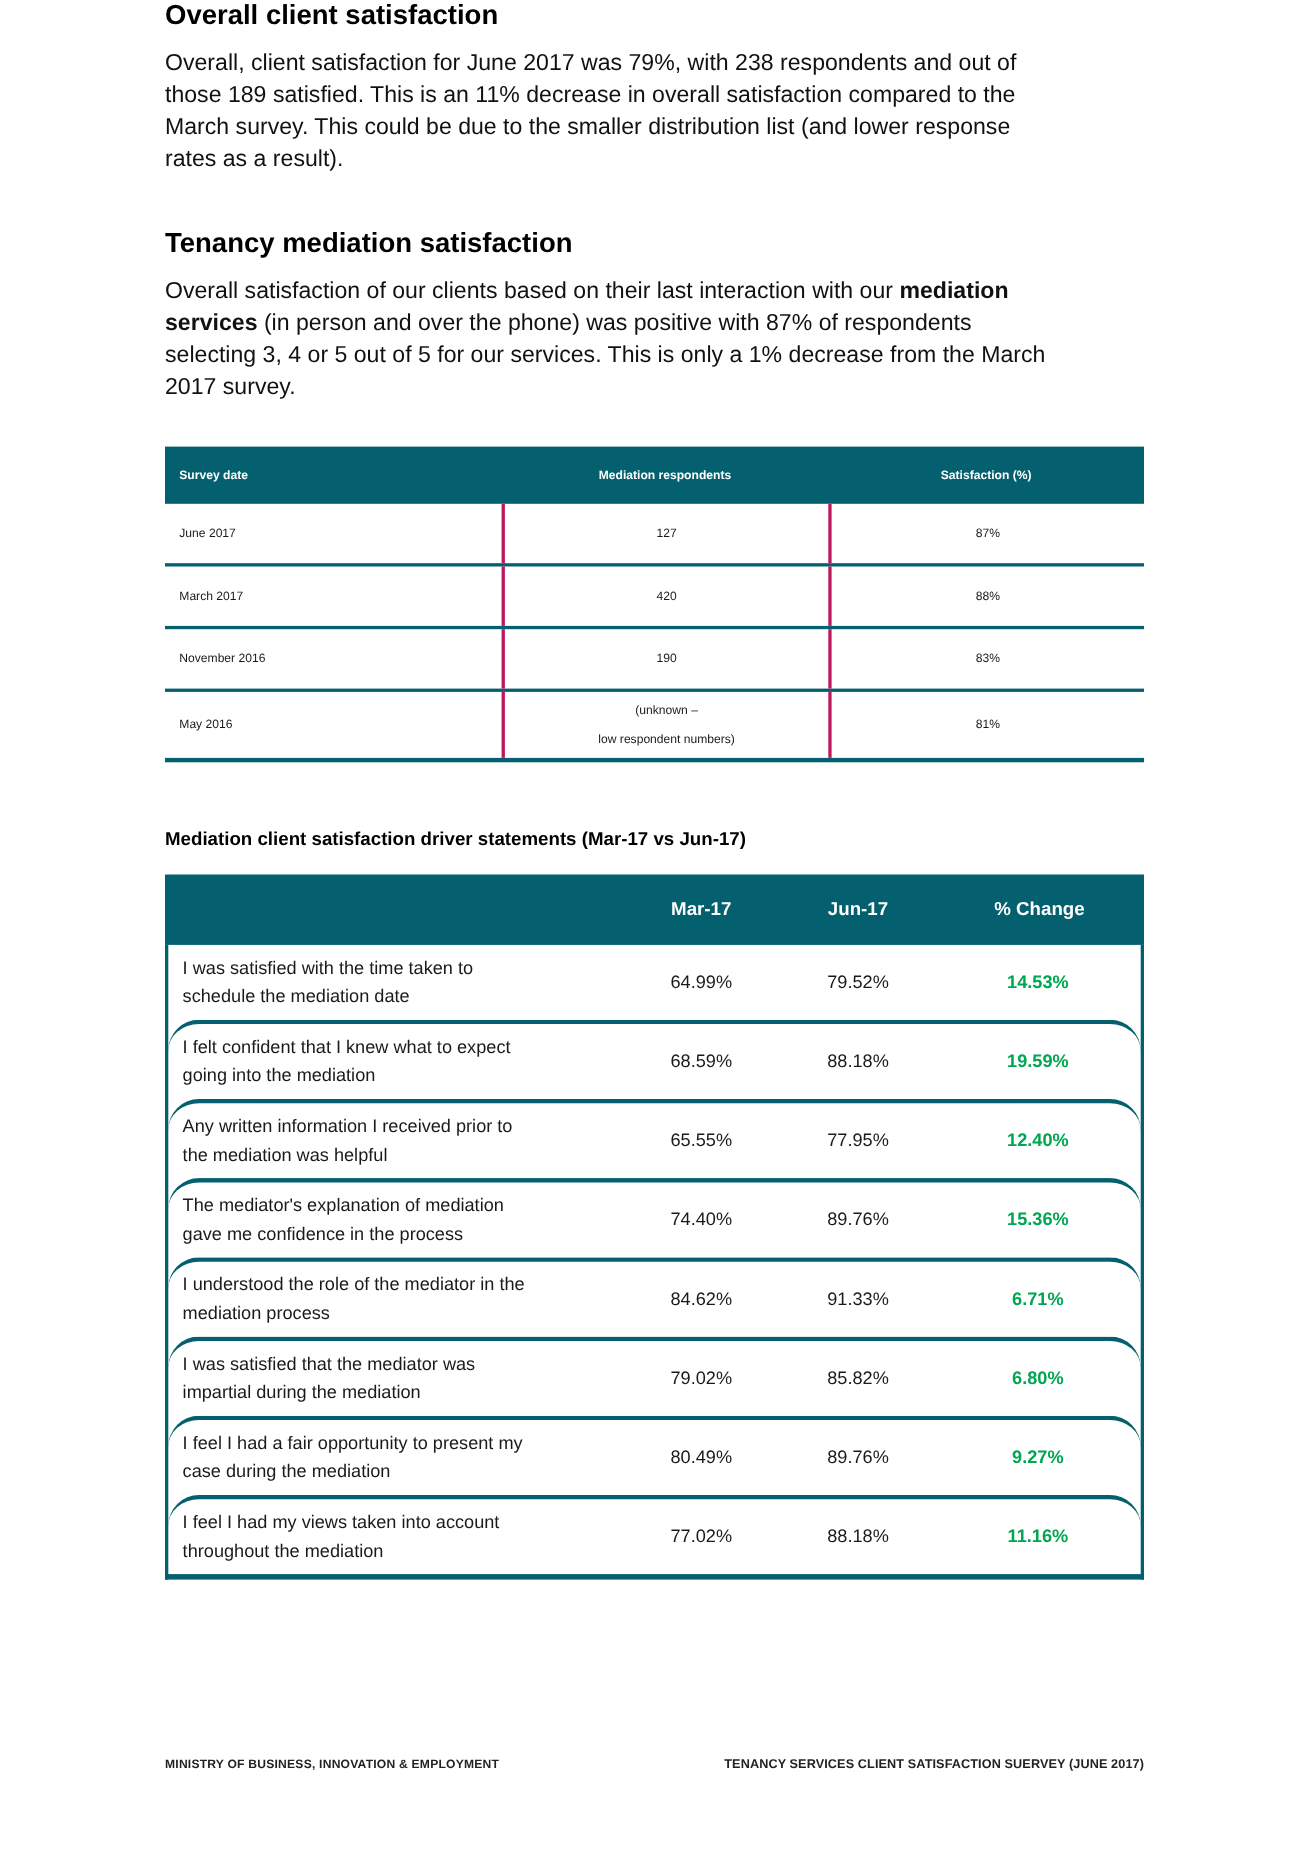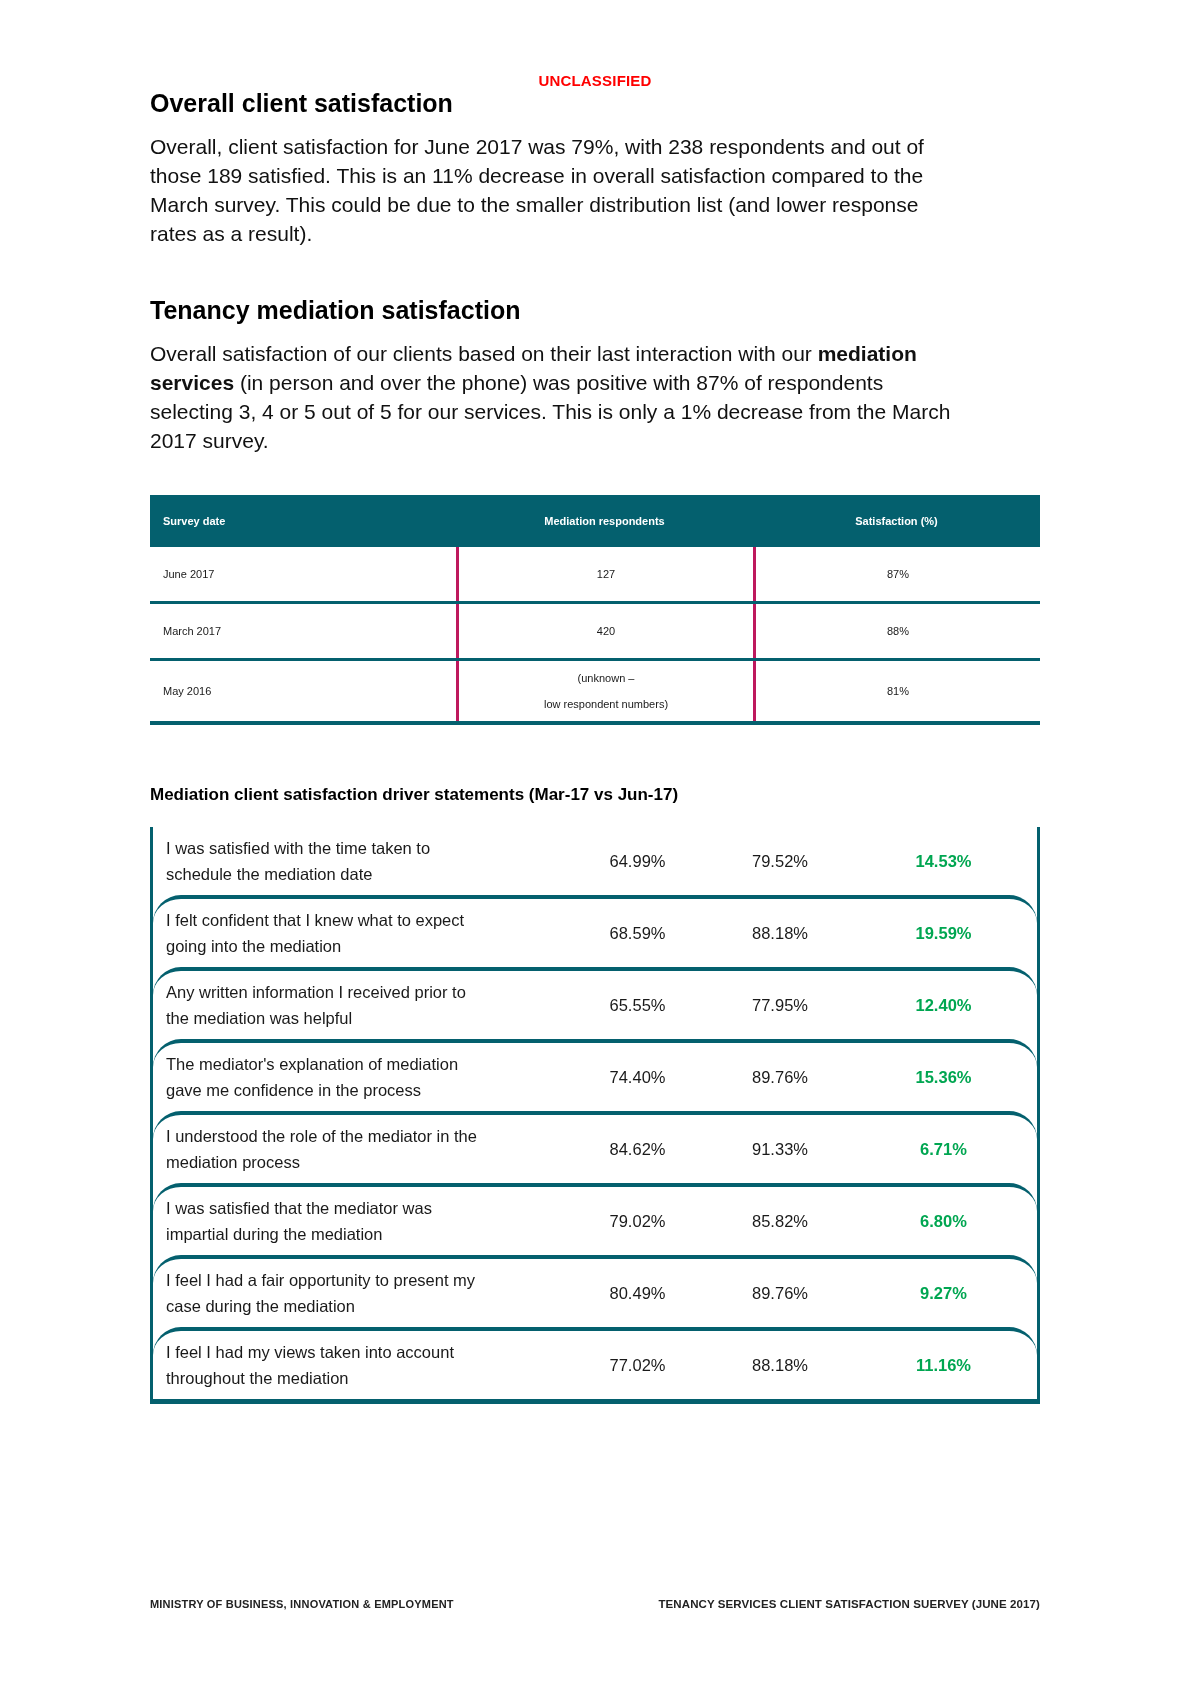--- a/index.html
+++ b/index.html
@@ -75,21 +75,20 @@
   }
   .footer-left  { font-size:11px; letter-spacing:0.2px; }
   .footer-right { font-size:11.5px; letter-spacing:0.1px; }
 </style>
 </head>
 <body>
 
 <div class="page">
   <div class="content">
 
-    <div class="classification">UNCLASSIFIED</div>
 
     <div class="section-heading heading-overall">Overall client satisfaction</div>
 
     <p class="para">Overall, client satisfaction for June 2017 was 79%, with 238 respondents and out of those 189 satisfied. This is an 11% decrease in overall satisfaction compared to the March survey. This could be due to the smaller distribution list (and lower response rates as a result).</p>
 
     <div class="section-heading heading-tenancy">Tenancy mediation satisfaction</div>
 
     <p class="para"><span>Overall satisfaction of our clients based on their last interaction with our </span><b>mediation services</b><span> (in person and over the phone) was positive with 87% of respondents selecting 3, 4 or 5 out of 5 for our services. This is only a 1% decrease from the March 2017 survey.</span></p>
 
     <div class="survey-table">
@@ -100,34 +99,45 @@
       </div>
       <div class="st-row">
         <div class="cell-left">June 2017</div>
         <div class="cell-mid">127</div>
         <div class="cell-right">87%</div>
       </div>
       <div class="st-row">
         <div class="cell-left">March 2017</div>
         <div class="cell-mid">420</div>
         <div class="cell-right">88%</div>
+      </div>
+      <div class="st-row">
+        <div class="cell-left">November 2016</div>
+        <div class="cell-mid">190</div>
+        <div class="cell-right">83%</div>
       </div>
       <div class="st-row">
         <div class="cell-left">May 2016</div>
         <div class="cell-mid">
             <span class="prewrap">(unknown –
 low respondent numbers)</span>
           </div>
         <div class="cell-right">81%</div>
       </div>
     </div>
 
     <div class="driver-title">Mediation client satisfaction driver statements (Mar-17 vs Jun-17)</div>
 
     <div class="driver-table">
+      <div class="dt-header">
+        <div></div>
+        <div class="cell-center">Mar-17</div>
+        <div class="cell-center">Jun-17</div>
+        <div class="cell-center">% Change</div>
+      </div>
       <div class="dt-body">
 
         <div class="dt-row">
           <div class="dt-statement">I was satisfied with the time taken to schedule the mediation date</div>
           <div class="cell-center">64.99%</div>
           <div class="cell-center">79.52%</div>
           <div class="cell-center dt-change">14.53%</div>
         </div>
 
         <div class="dt-row">

